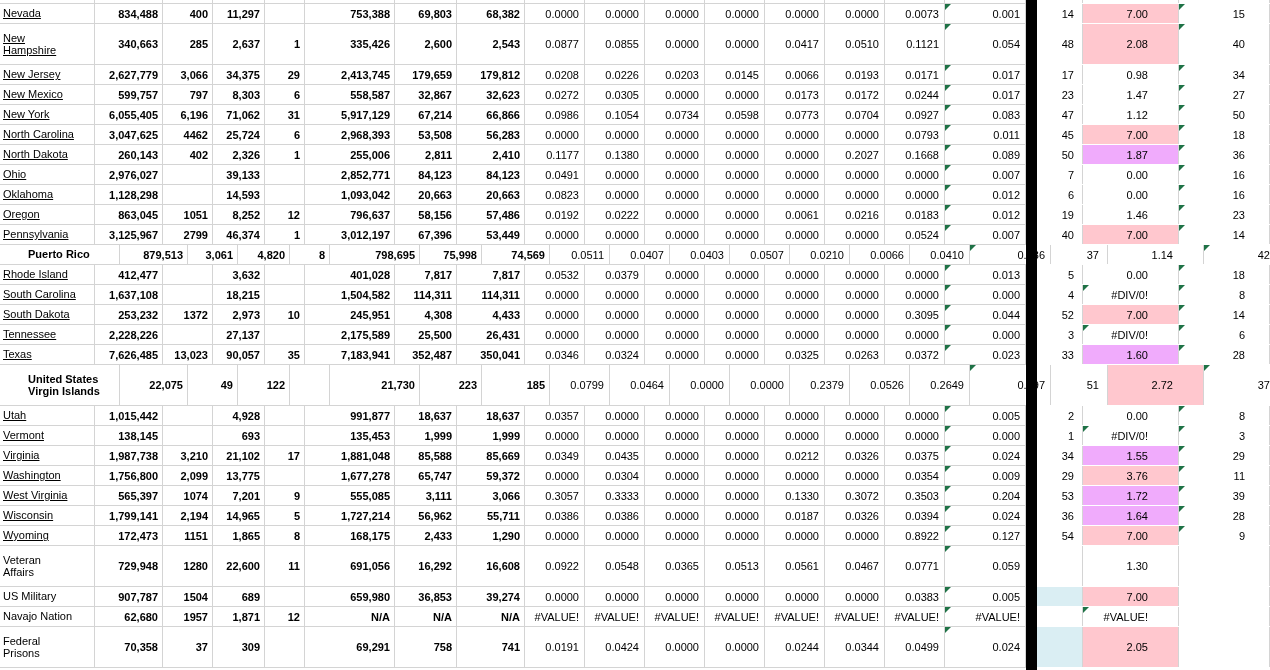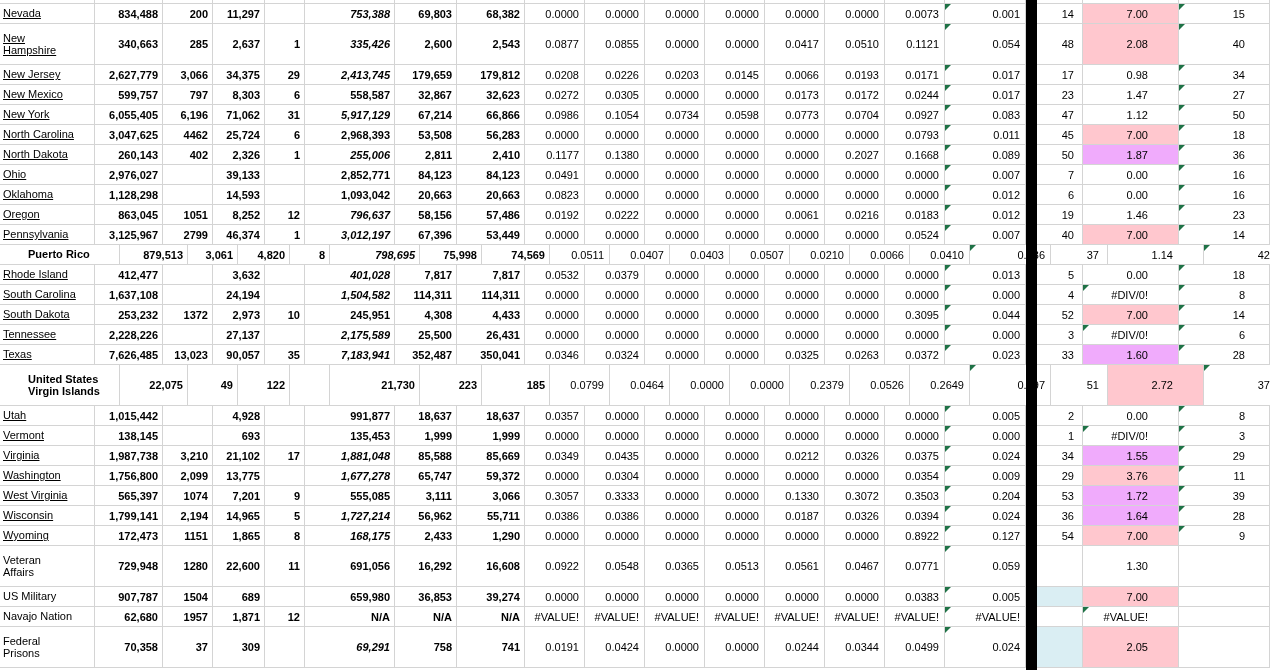--- a/index.html
+++ b/index.html
@@ -1,28 +1,28 @@
 <!DOCTYPE html>
 <html><head>
 <meta charset="utf-8">
 <style>
   html,body{margin:0;padding:0;width:1270px;height:670px;overflow:hidden;background:#fff;
     font-family:"Liberation Sans",sans-serif;}
-  #sheet{position:relative;width:1270px;height:670px;}
+  #sheet{position:relative;width:1036px;height:670px;}
   .row{display:flex;height:20px;border-bottom:1px solid #d4d4d4;box-sizing:border-box;background:#fff;}
   .row.h2{height:41px;}
   .row.sliver{height:4px;}
   .cell{position:relative;display:flex;align-items:center;justify-content:flex-end;
     border-right:1px solid #d4d4d4;box-sizing:border-box;font-size:11px;color:#000;
     padding:0 4px 0 1px;overflow:hidden;flex-shrink:0;white-space:nowrap;}
   .name{justify-content:flex-start;padding:0 2px 0 3px;white-space:pre-line;line-height:12.5px;}
   .link{text-decoration:underline;}
   .boldname{font-weight:700;margin-left:25px;}
   .int{font-weight:700;}
-  .it{font-style:italic;}
+  .it{}
   .dec{padding-right:5px;}
   .r1{padding-right:8px;}
   .r2{padding-right:30px;justify-content:flex-end;}
   .r3{padding-right:24px;}
   .pink{background:#FFC7CE;}
   .yellow{background:#f0abfc;}
   .blue{background:#DAEEF3;}
   .tri{position:absolute;top:0;left:0;width:0;height:0;
     border-top:6px solid #1F7246;border-right:6px solid transparent;}
   .c1{width:95px}.c2{width:68px}.c3{width:50px}.c4{width:52px}.c5{width:40px}
@@ -57,21 +57,21 @@
         <div class="cell c17"></div>
         <div class="cell c18"></div>
         <div class="cell c19"></div>
       </div>
       <div class="row">
         <div class="cell name c1 link"><span>Nevada</span></div>
         <div class="cell int c2">
           <span>834,488</span>
         </div>
         <div class="cell int c3">
-          <span>200</span>
+          <span>400</span>
         </div>
         <div class="cell int c4">
           <span>11,297</span>
         </div>
         <div class="cell int c5">
           <span></span>
         </div>
         <div class="cell int c6 it">
           <span>753,388</span>
         </div>
@@ -841,21 +841,21 @@
       </div>
       <div class="row">
         <div class="cell name c1 link"><span>South Carolina</span></div>
         <div class="cell int c2">
           <span>1,637,108</span>
         </div>
         <div class="cell int c3">
           <span></span>
         </div>
         <div class="cell int c4">
-          <span>24,194</span>
+          <span>18,215</span>
         </div>
         <div class="cell int c5">
           <span></span>
         </div>
         <div class="cell int c6 it">
           <span>1,504,582</span>
         </div>
         <div class="cell int c7">
           <span>114,311</span>
         </div>

